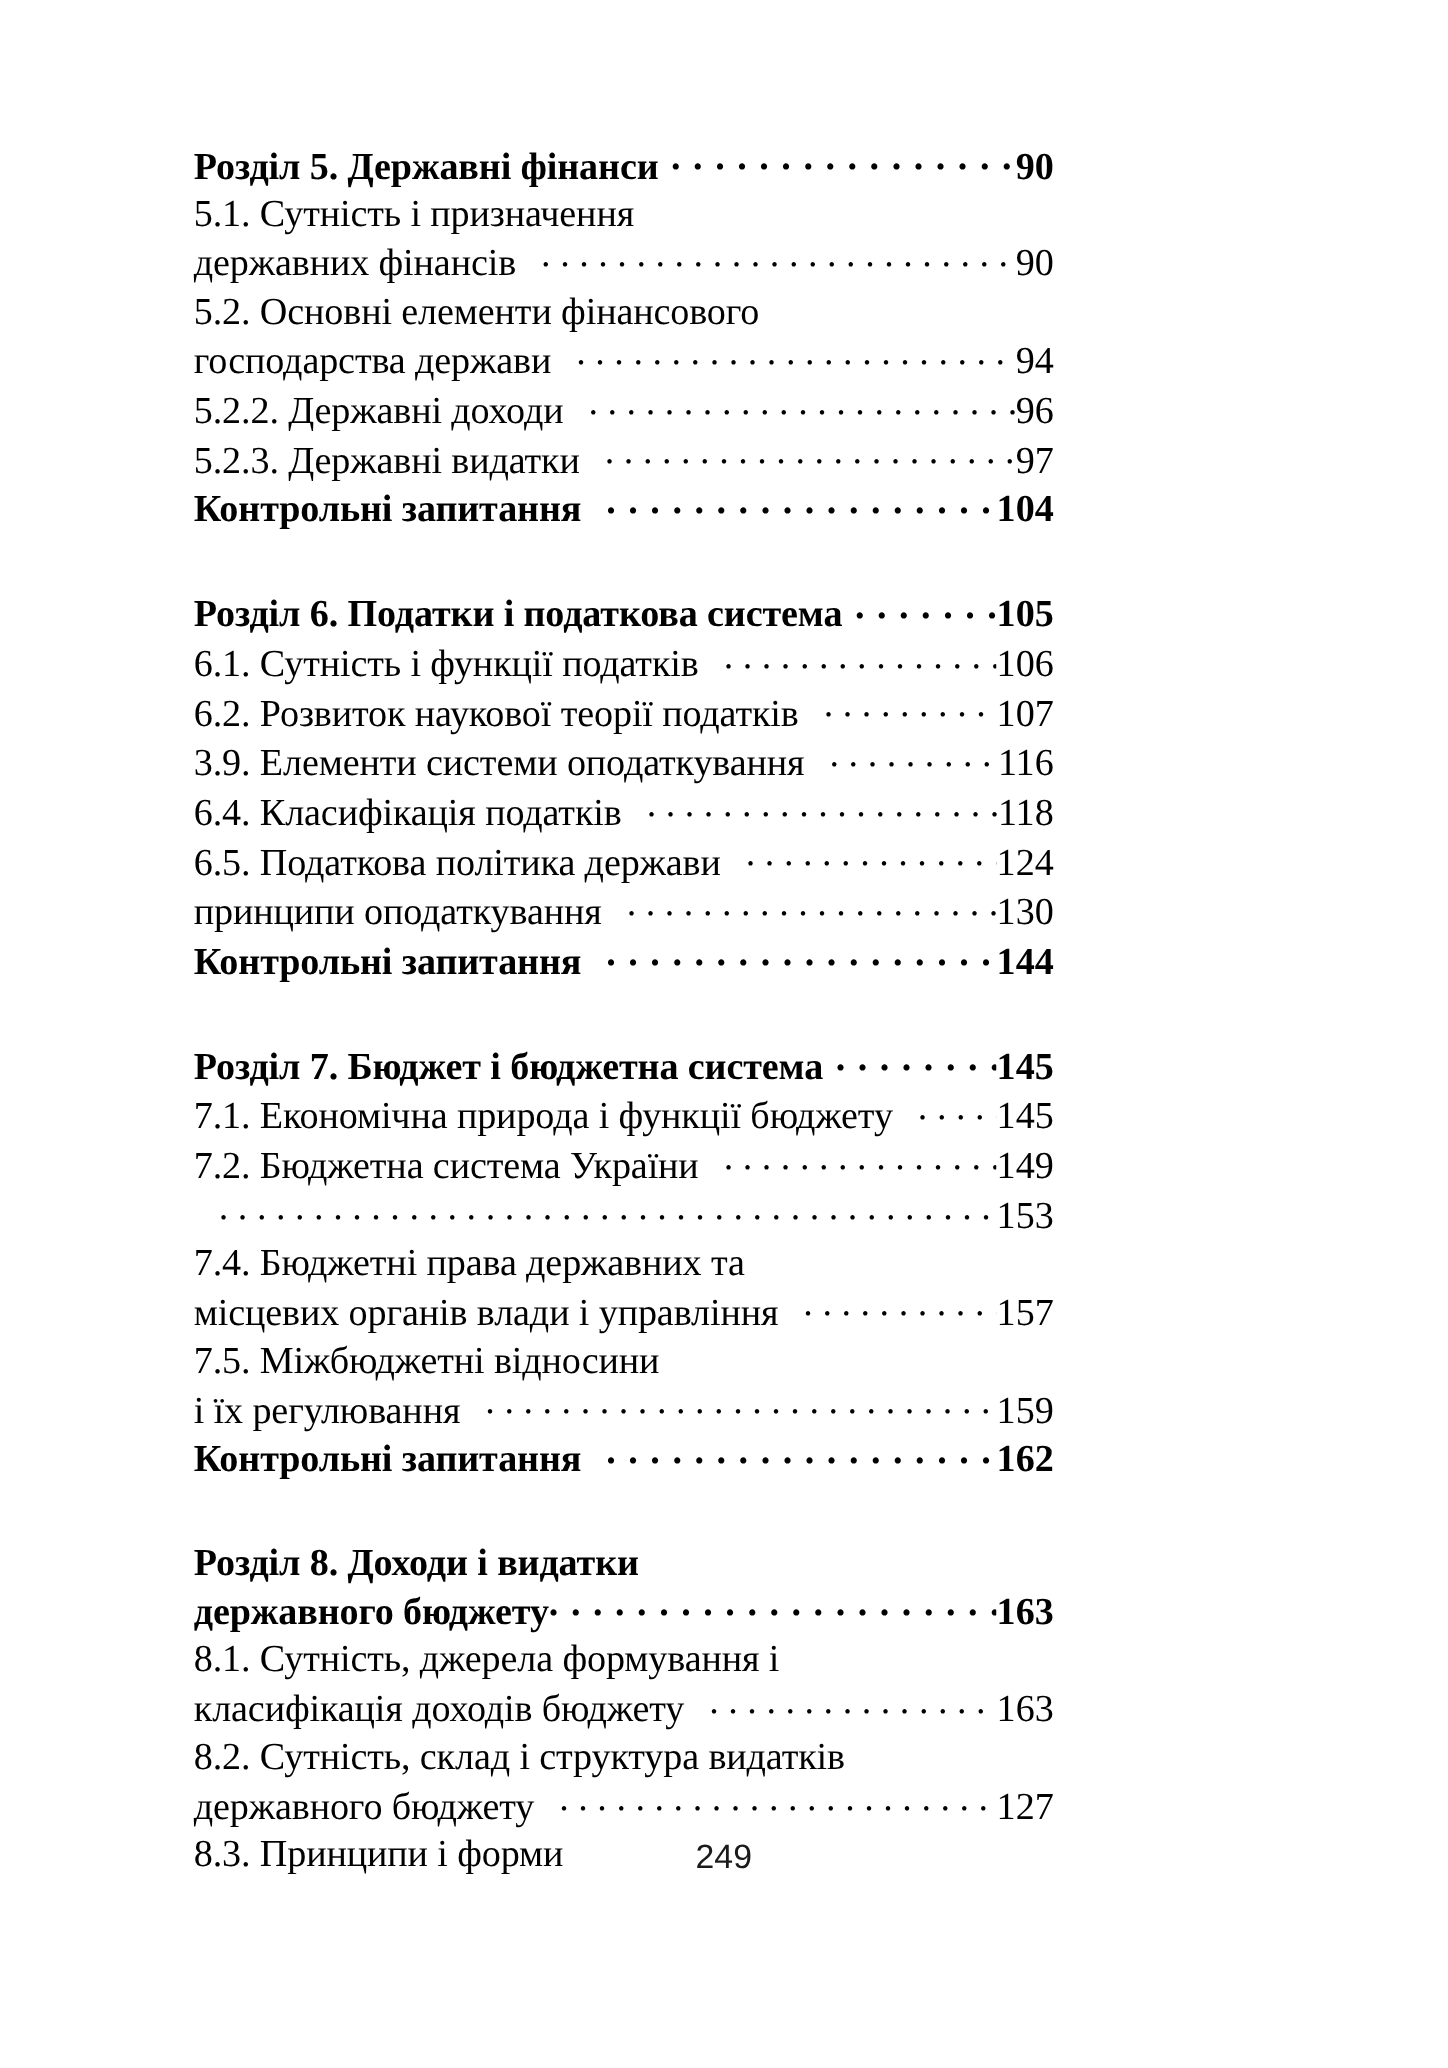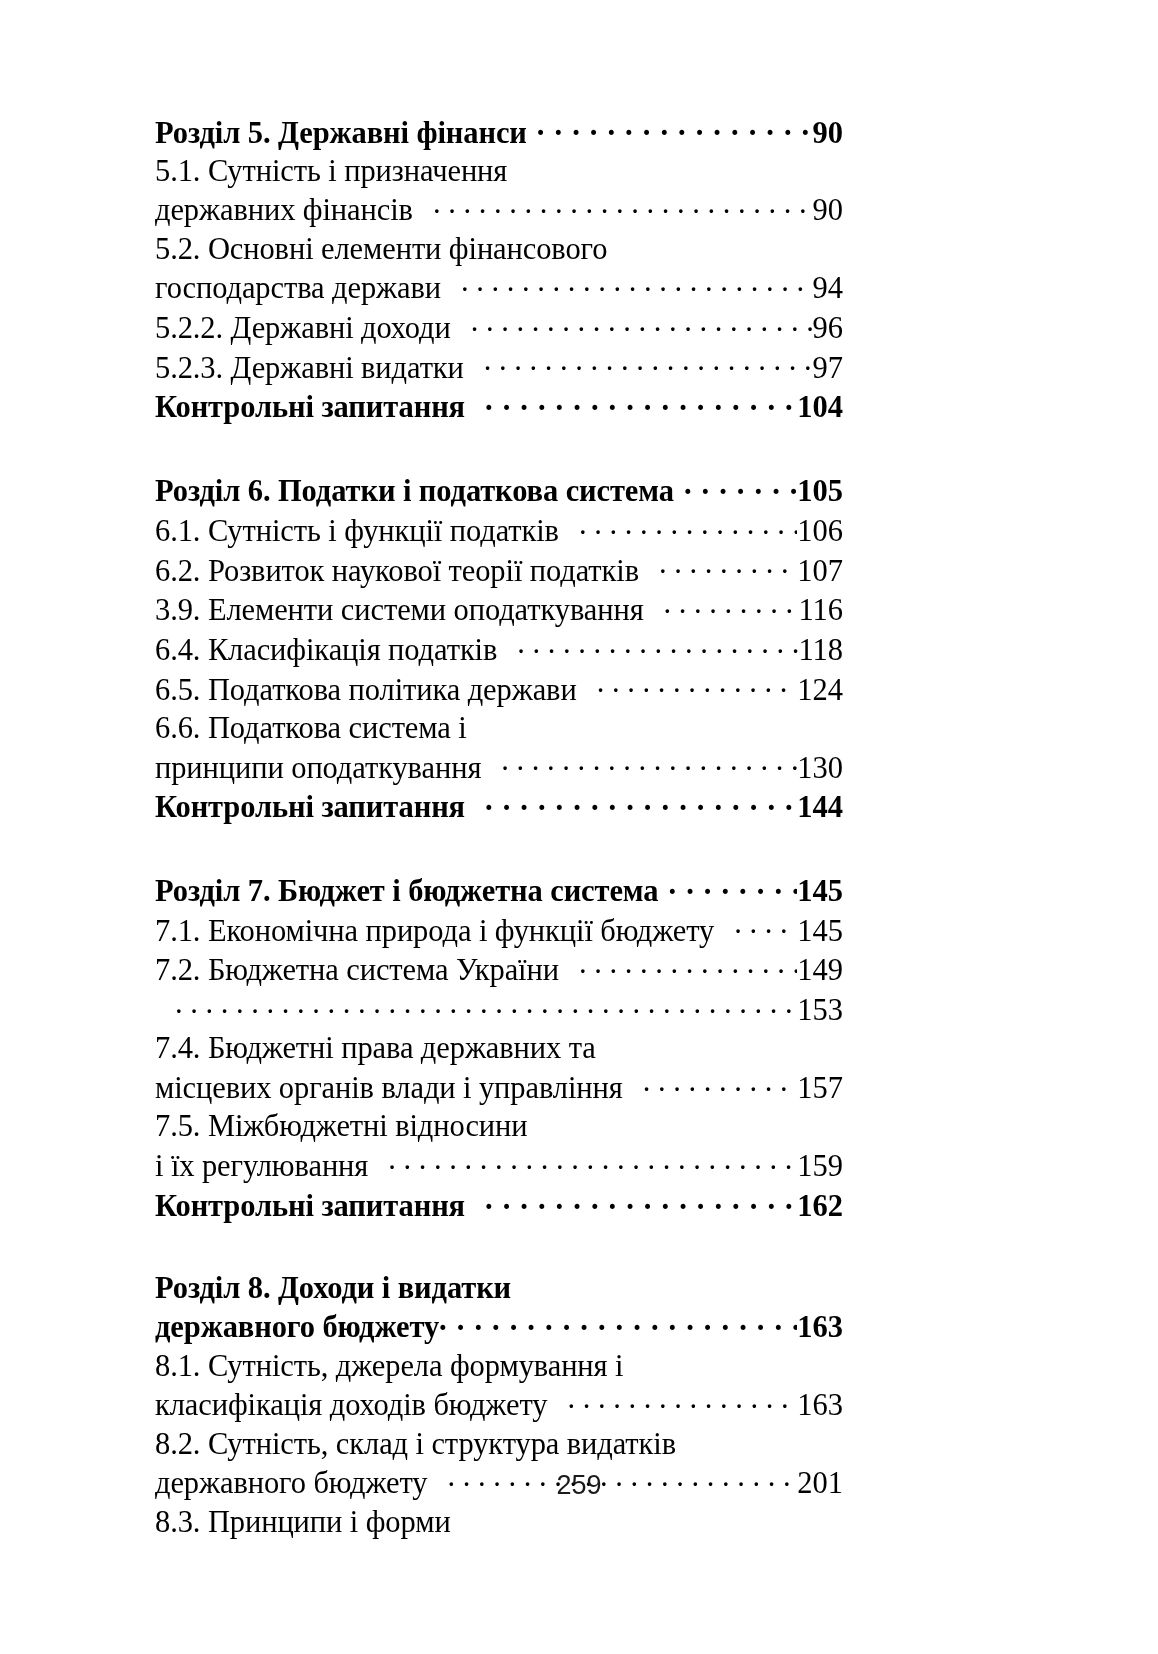--- a/index.html
+++ b/index.html
@@ -210,23 +210,20 @@
       </div>
       <div class="toc-entry">
         <div class="toc-line">
           <span class="entry-text">6.5. Податкова політика держави</span>
           <span class="gap-pre wide"></span>
           <span class="leader"></span>
           <span class="page-num">124</span>
         </div>
       </div>
       <div class="toc-entry">
-        <div class="toc-line noleader">
-          <span class="entry-text">6.6. Податкова система і</span>
-        </div>
         <div class="toc-line cont">
           <span class="entry-text">принципи оподаткування</span>
           <span class="gap-pre wide"></span>
           <span class="leader"></span>
           <span class="page-num">130</span>
         </div>
       </div>
       <div class="toc-entry">
         <div class="toc-line bold">
           <span class="entry-text">Контрольні запитання</span>
@@ -323,26 +320,26 @@
         </div>
       </div>
       <div class="toc-entry">
         <div class="toc-line noleader">
           <span class="entry-text">8.2. Сутність, склад і структура видатків</span>
         </div>
         <div class="toc-line cont">
           <span class="entry-text">державного бюджету</span>
           <span class="gap-pre wide"></span>
           <span class="leader"></span>
-          <span class="page-num">201</span>
+          <span class="page-num">127</span>
         </div>
       </div>
       <div class="toc-entry">
         <div class="toc-line noleader">
           <span class="entry-text">8.3. Принципи і форми</span>
         </div>
       </div>
     </div>
   </div>
 
 <div id="page-footer">
-  <span>259</span>
+  <span>249</span>
 </div>
 
 </body></html>

